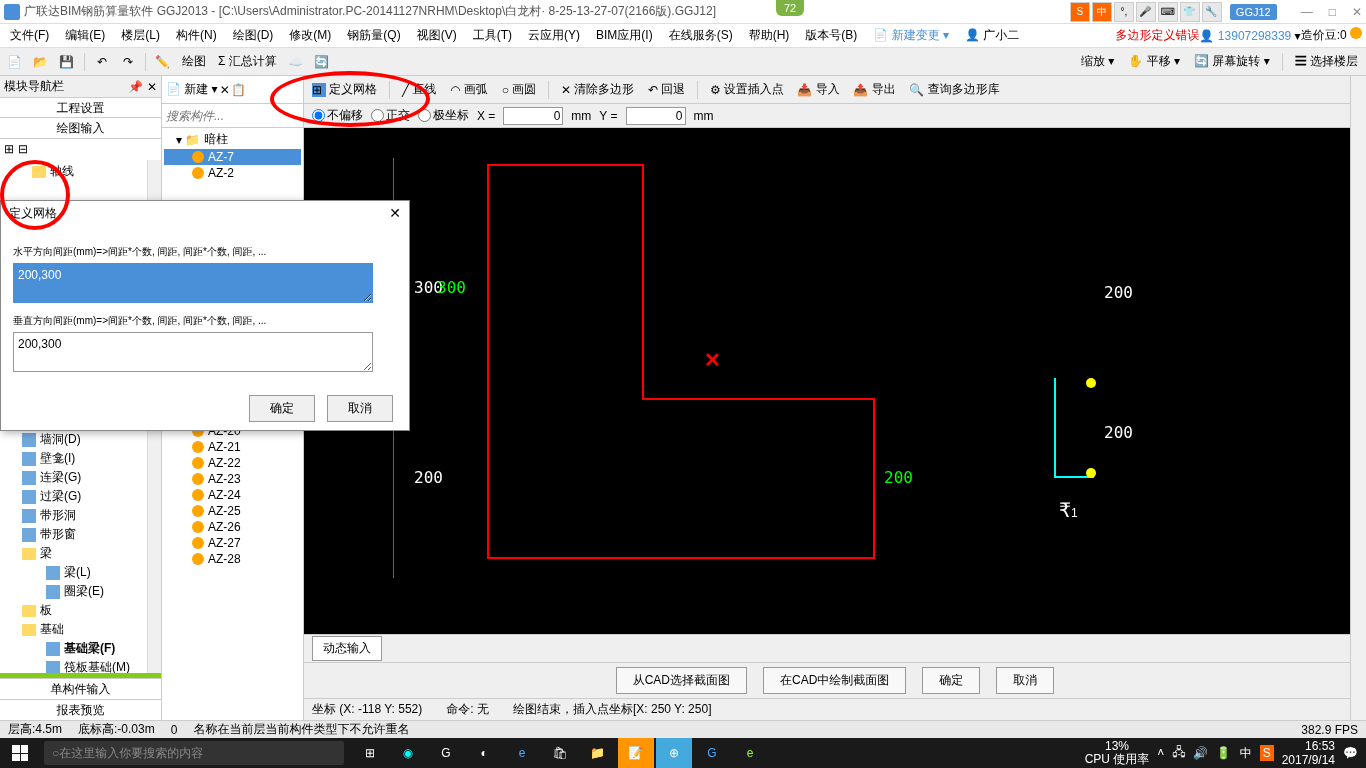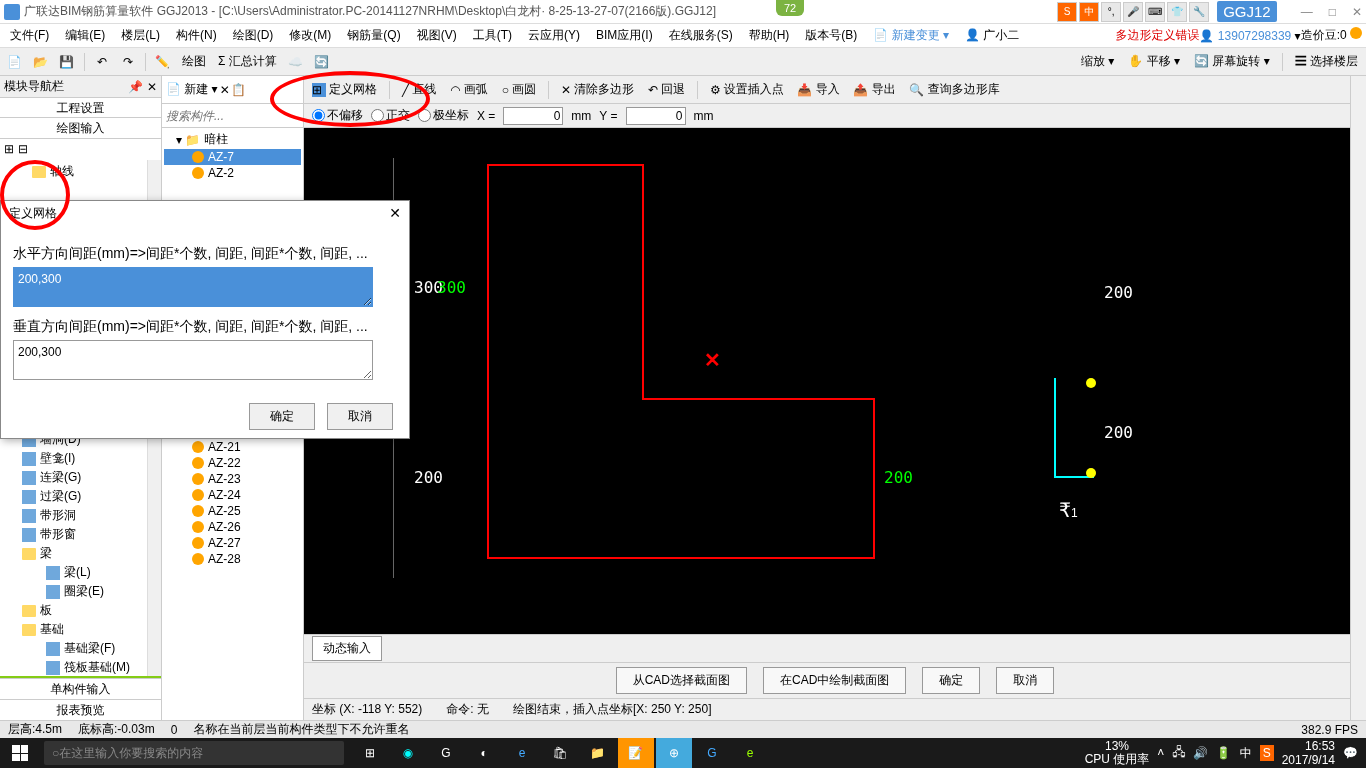--- a/index.html
+++ b/index.html
@@ -6,21 +6,21 @@
     body { background: #f0f0f0; width: 1366px; height: 768px; overflow: hidden; position: relative; }
     
     .titlebar { height: 24px; background: #fff; display: flex; align-items: center; padding: 0 4px; border-bottom: 1px solid #ddd; }
     .titlebar-icon { width: 16px; height: 16px; background: #4a90d9; border-radius: 2px; margin-right: 4px; }
     .titlebar-text { flex: 1; color: #555; }
     .perf-badge { position: absolute; left: 728px; top: 0px; background: #7cb342; color: #fff; padding: 2px 8px; border-radius: 0 0 6px 6px; font-size: 11px; margin-left: 48px; }
     .title-right { display: flex; gap: 8px; align-items: center; }
     .ime-bar { display: flex; gap: 2px; align-items: center; }
     .ime-item { width: 20px; height: 20px; background: #e8e8e8; border: 1px solid #ccc; display: flex; align-items: center; justify-content: center; font-size: 10px; }
     .ime-zhong { background: #ff6600; color: #fff; }
-    .ggj-badge { background: #4a90d9; color: #fff; padding: 2px 6px; border-radius: 2px; font-size: 15px; }
+    .ggj-badge { background: #4a90d9; color: #fff; padding: 2px 6px; border-radius: 2px; font-size: 11px; }
     .win-controls { display: flex; gap: 16px; margin-left: 16px; color: #888; }
     
     .menubar { height: 24px; background: #fff; display: flex; align-items: center; padding: 0 4px; gap: 4px; border-bottom: 1px solid #ddd; }
     .menu-item { padding: 2px 6px; cursor: pointer; }
     .menu-right { margin-left: auto; display: flex; align-items: center; }
     .err-msg { color: #d00; }
     .phone { color: #4a90d9; }
     .coin-icon { width: 12px; height: 12px; background: #ffa500; border-radius: 50%; display: inline-block; }
     
     .toolbar1 { height: 28px; background: #efefef; display: flex; align-items: center; padding: 0 4px; gap: 4px; border-bottom: 1px solid #ccc; }
@@ -32,21 +32,21 @@
     
     .left-panel { width: 162px; background: #fff; border-right: 1px solid #ccc; display: flex; flex-direction: column; }
     .panel-header { height: 22px; background: #efefef; border-bottom: 1px solid #ccc; display: flex; align-items: center; padding: 0 4px; font-size: 11px; gap: 21px; }
     .panel-pin { margin-left: auto; }
     .tab-btn { height: 22px; background: #fff; border: 1px solid #ccc; text-align: center; line-height: 20px; margin: -1px; }
     .tree-area { flex: 1; overflow: auto; padding: 2px; position: relative; }
     .tree-toolbar { height: 22px; display: flex; align-items: center; gap: 4px; padding: 0 4px; }
     .tree-item { display: flex; align-items: center; padding: 1px 4px 1px 20px; gap: 4px; cursor: pointer; }
     .folder-icon { width: 14px; height: 12px; background: #ffd966; border-radius: 1px; }
     .comp-icon { width: 14px; height: 14px; background: #6fa8dc; }
-    .bottom-tabs { border-top: 3px solid #84cc16; }
+    .bottom-tabs { border-top: 6px solid #84cc16; }
     
     .mid-panel { width: 142px; background: #fff; border-right: 1px solid #ccc; display: flex; flex-direction: column; }
     .mid-toolbar { height: 28px; display: flex; align-items: center; padding: 0 4px; gap: 2px; border-bottom: 1px solid #ccc; }
     .search-box { height: 24px; border-bottom: 1px solid #ccc; }
     .search-box input { width: 100%; height: 100%; border: none; padding: 0 4px; font-style: italic; color: #888; }
     .comp-tree { flex: 1; overflow: auto; padding: 2px; }
     .comp-node { display: flex; align-items: center; padding: 1px 4px 1px 28px; gap: 4px; cursor: pointer; }
     .comp-node.selected { background: #4a90d9; color: #fff; }
     .gear-icon { width: 12px; height: 12px; background: #ffa500; border-radius: 50%; }
     
@@ -83,21 +83,21 @@
     .search-bar { width: 300px; height: 24px; background: #333; display: flex; align-items: center; padding: 0 8px; color: #888; margin-left: 4px; border-radius: 2px; }
     .task-icons { display: flex; gap: 2px; margin-left: 8px; }
     .task-icon { width: 36px; height: 30px; display: flex; align-items: center; justify-content: center; }
     .tray { margin-left: auto; display: flex; align-items: center; gap: 8px; padding: 0 8px; font-size: 11px; }
     .tray-time { text-align: right; line-height: 1.2; }
     
     .dialog { position: absolute; background: #fff; border: 1px solid #888; box-shadow: 2px 2px 8px rgba(0,0,0,0.3); z-index: 100; }
     .dialog-title { height: 24px; display: flex; align-items: center; padding: 0 8px; }
     .dialog-close { margin-left: auto; cursor: pointer; font-size: 14px; }
     .dialog-body { padding: 12px; }
-    .dlg-label { margin: 8px 0 4px; font-size: 14px; }
+    .dlg-label { margin: 8px 0 4px; font-size: 10px; }
     .dlg-input { width: 360px; height: 40px; border: 1px solid #4a90d9; padding: 4px; font-size: 12px; }
     .dlg-input.plain { border: 1px solid #999; }
     .dialog-footer { display: flex; justify-content: flex-end; gap: 12px; padding: 8px 16px; }
     .dlg-btn { padding: 4px 20px; border: 1px solid #999; background: #f0f0f0; cursor: pointer; }
     
     .red-circle { position: absolute; border: 4px solid #ff0000; border-radius: 50%; z-index: 200; pointer-events: none; }
     .right-scroll { position: absolute; right: 0; top: 76px; width: 16px; bottom: 48px; background: #f0f0f0; border-left: 1px solid #ccc; }
   </style>
 </head>
 <body>
@@ -232,21 +232,21 @@
             <span>圈梁(E)</span>
           </div>
           <div class="tree-item">
             <span class="folder-icon"></span>
             <span>板</span>
           </div>
           <div class="tree-item">
             <span class="folder-icon"></span>
             <span>基础</span>
           </div>
-          <div class="tree-item" style="padding-left: 44px;">
+          <div class="tree-item" style="padding-left: 44px; font-weight: bold;">
             <span class="comp-icon"></span>
             <span>基础梁(F)</span>
           </div>
           <div class="tree-item" style="padding-left: 44px;">
             <span class="comp-icon"></span>
             <span>筏板基础(M)</span>
           </div>
         </div>
       <div style="position:absolute;right:0;top:0;width:14px;height:100%;background:#f0f0f0;border-left:1px solid #ddd"></div>
     </div>

